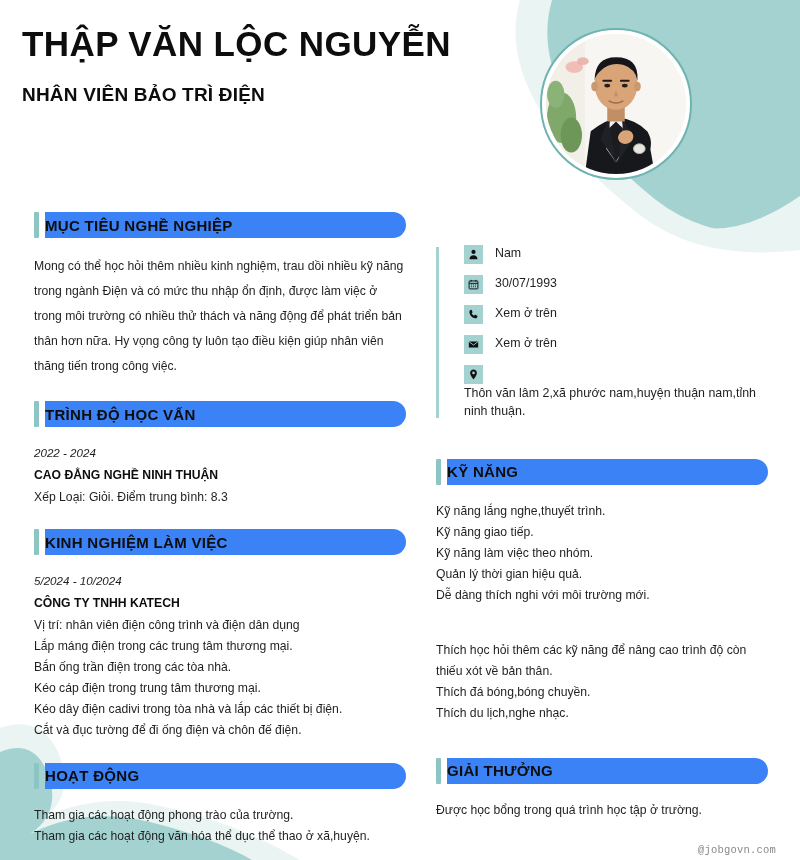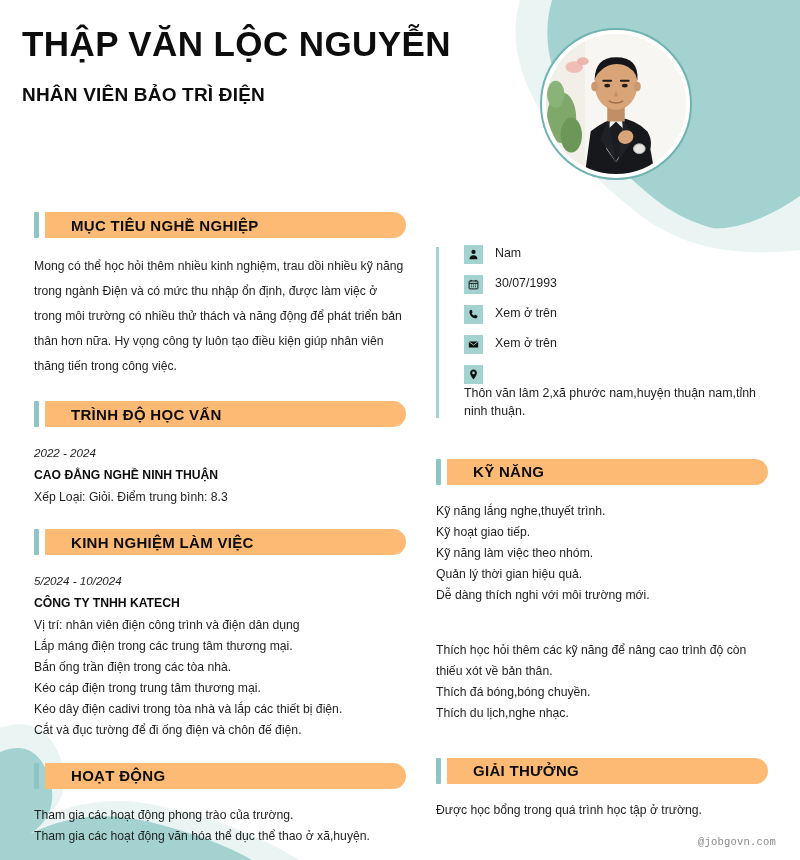--- a/index.html
+++ b/index.html
@@ -103,25 +103,25 @@
   }
   .sec-bar {
     width: 5px;
     background: #8cc5c3;
     flex: 0 0 5px;
     border-radius: 1px;
   }
   .sec-pill {
     flex: 1 1 auto;
     margin-left: 6px;
-    background: #fdba74;
+    background: #3b82f6;
     border-radius: 0 13px 13px 0;
     display: flex;
     align-items: center;
-    padding-left: 26px;
+    padding-left: 0;
   }
   .sec-pill span {
     font-size: 15px;
     font-weight: 700;
     letter-spacing: 0.3px;
     color: #0d0d0d;
     text-transform: uppercase;
   }
   .sec-head.w-left .sec-pill { max-width: 361px; }
   .sec-head.w-right .sec-pill { max-width: 321px; }
@@ -190,21 +190,21 @@
     font-size: 12.4px;
     line-height: 1.45;
     color: #1f1f1f;
     padding-top: 1px;
   }
 
   
   .footer {
     position: absolute;
     right: 24px;
-    bottom: 12px;
+    bottom: 4px;
     font-family: "Liberation Mono", "DejaVu Sans Mono", monospace;
     font-size: 10.5px;
     color: #8a8a8a;
     letter-spacing: 0.2px;
     z-index: 7;
   }
 </style>
 </head>
 <body>
 
@@ -390,21 +390,21 @@
     </div>
 
     <div class="block gap-lg">
       <div class="sec-head w-right">
         <div class="sec-bar"></div>
         <div class="sec-pill">
           <span>KỸ NĂNG</span>
         </div>
       </div>
       <div class="line tight">Kỹ năng lắng nghe,thuyết trình.</div>
-      <div class="line tight">Kỹ hoạt giao tiếp.</div>
+      <div class="line tight">Kỹ năng giao tiếp.</div>
       <div class="line tight">Kỹ năng làm việc theo nhóm.</div>
       <div class="line tight">Quản lý thời gian hiệu quả.</div>
       <div class="line tight">Dễ dàng thích nghi với môi trường mới.</div>
     </div>
 
     <div class="block gap-lg">
       <div class="line tight">Thích học hỏi thêm các kỹ năng để nâng cao trình độ còn thiếu xót về bản thân.</div>
       <div class="line tight">Thích đá bóng,bóng chuyền.</div>
       <div class="line tight">Thích du lịch,nghe nhạc.</div>
     </div>

